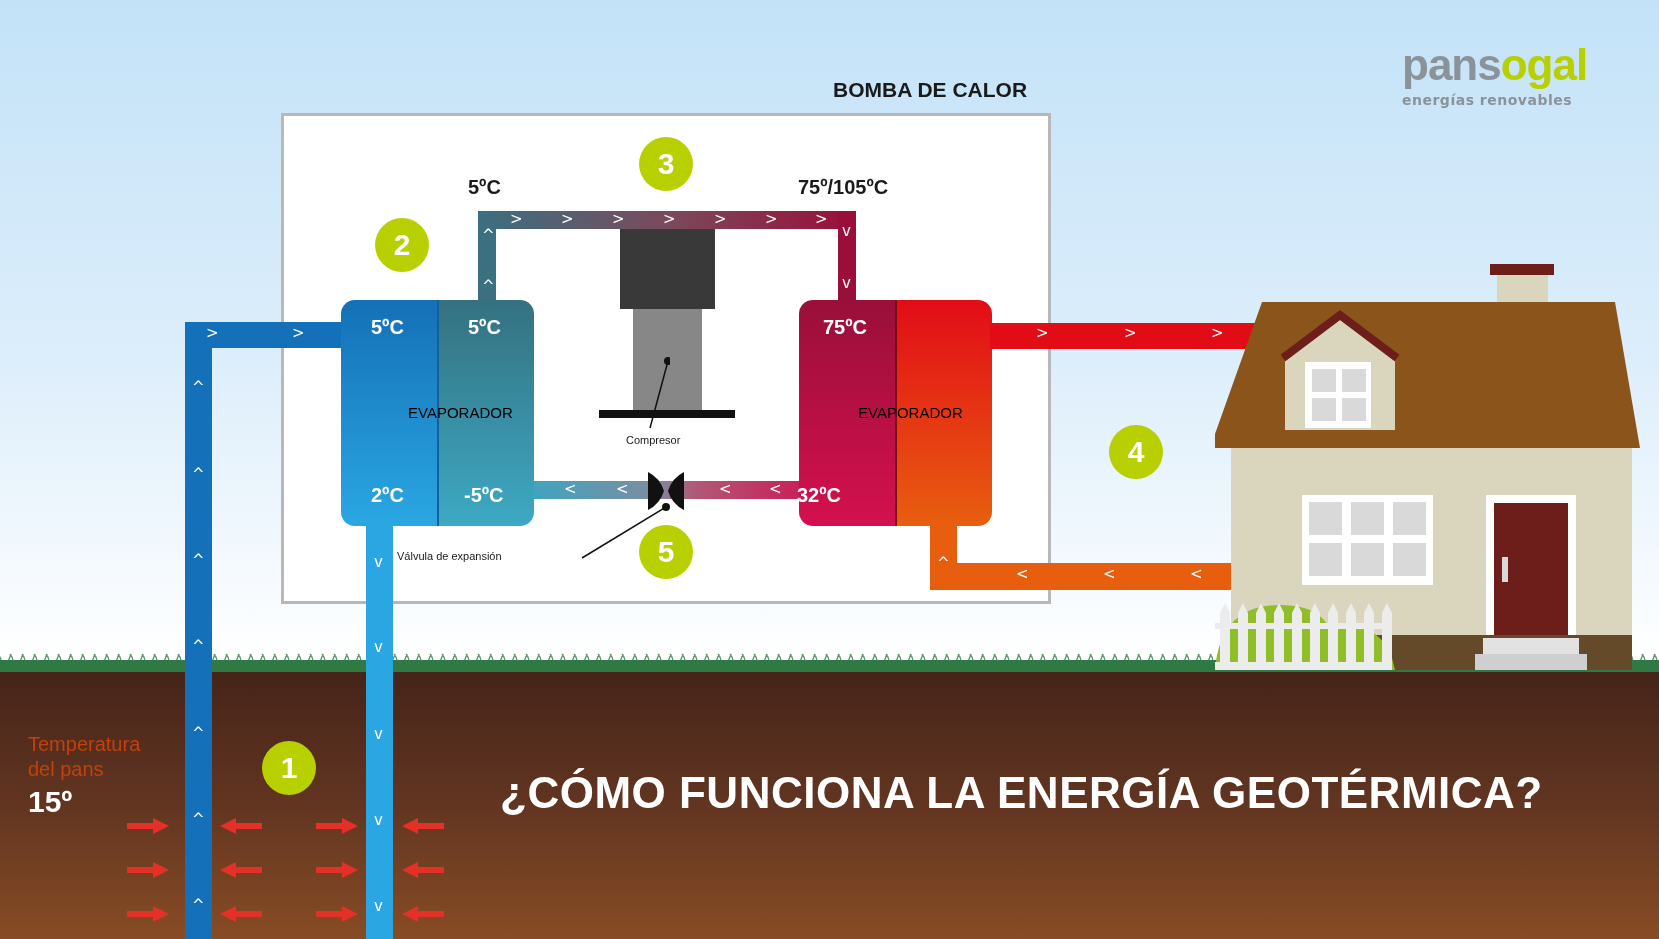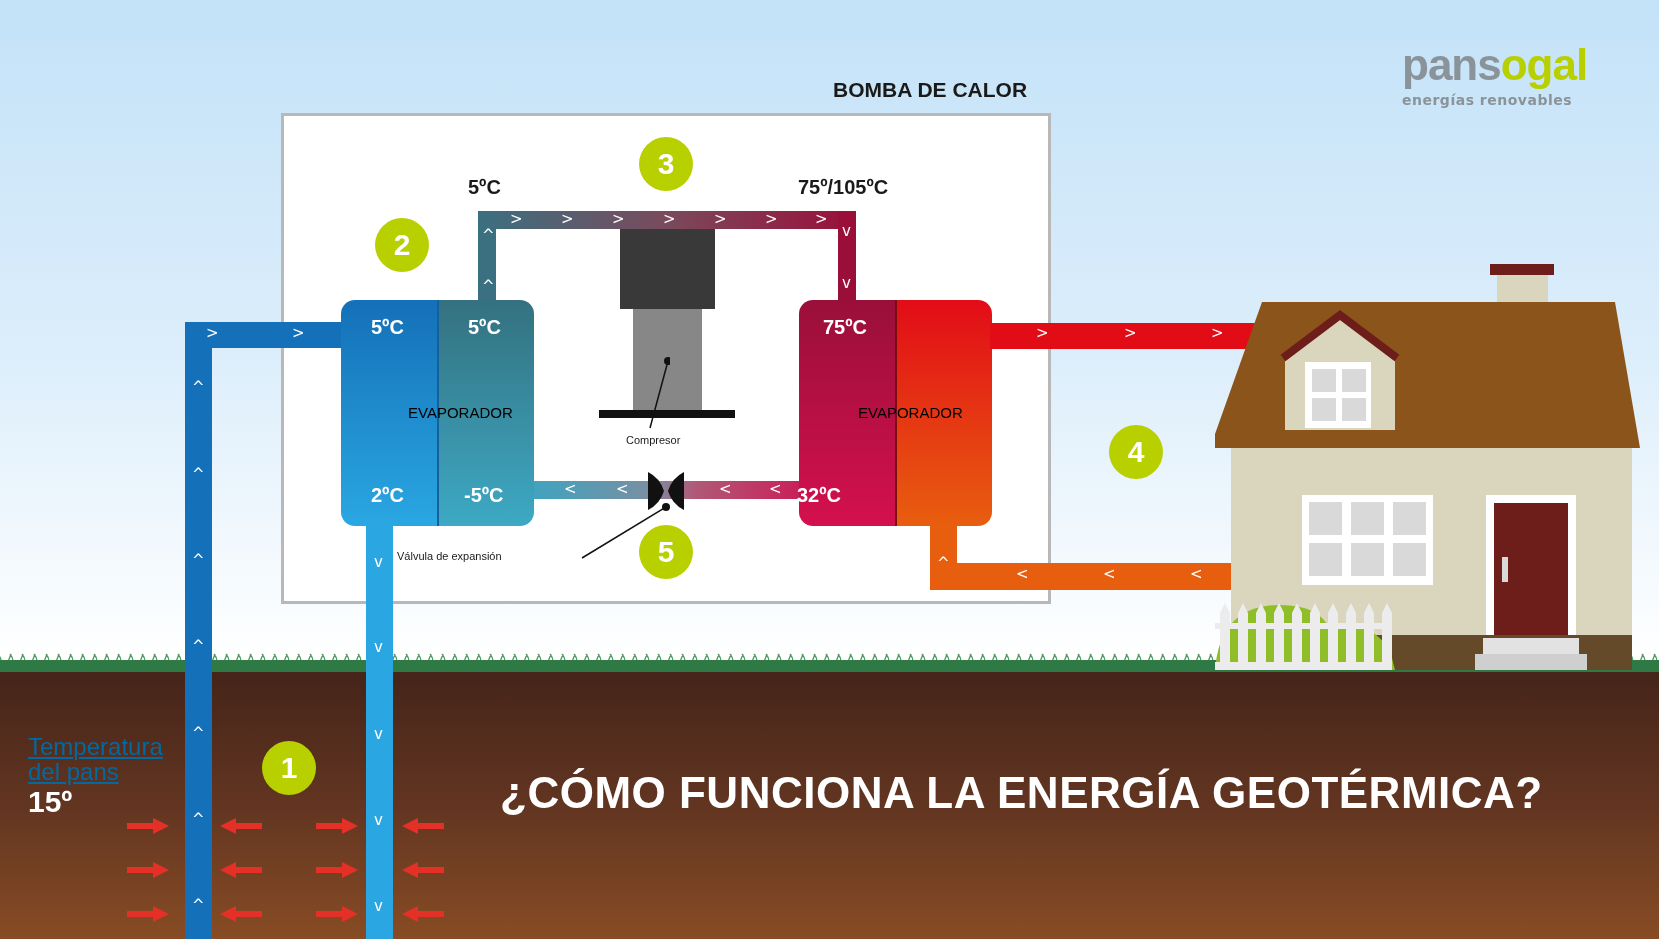--- a/index.html
+++ b/index.html
@@ -21,21 +21,21 @@
     .arrow { position: absolute; color: #ffffff; font-size: 15px; line-height: 1; font-family: "DejaVu Sans", sans-serif; }
 
     .badge { position: absolute; width: 54px; height: 54px; border-radius: 50%; background: #b8cf00; color: #fff; font-weight: bold; font-size: 30px; display: flex; align-items: center; justify-content: center; }
 
     .label-dark { position: absolute; font-weight: bold; font-size: 20px; color: #1a1a1a; }
     .label-small { position: absolute; font-size: 11px; color: #1a1a1a; text-align: right; }
     .temp { position: absolute; font-weight: bold; font-size: 20px; color: #ffffff; }
     .unit-name { position: absolute; font-weight: normal; font-size: 15px; color: #000000; margin-left: 26px; }
 
     .title { left: 500px; top: 768px; font-weight: bold; font-size: 44px; color: #ffffff; letter-spacing: 0.5px; }
-    .soil-label { left: 28px; font-size: 24px; color: #0369a1; text-decoration: underline; }
+    .soil-label { left: 28px; font-size: 20px; color: #c2410c; }
     .soil-val { left: 28px; top: 785px; font-weight: bold; font-size: 30px; color: #ffffff; }
     .heat-arrow { position: absolute; width: 42px; height: 16px; }
   </style>
 </head>
 <body>
 
 <div id="sky" class="abs"></div>
 <svg id="grass" class="abs" viewBox="0 0 1659 30" preserveAspectRatio="none">
     <path d="M0 30 Q3 24 -2 18 M6 30 Q9 24 11 18 M12 30 Q15 24 10 18 M18 30 Q21 24 23 18 M24 30 Q27 24 22 18 M30 30 Q33 24 35 18 M36 30 Q39 24 34 18 M42 30 Q45 24 47 18 M48 30 Q51 24 46 18 M54 30 Q57 24 59 18 M60 30 Q63 24 58 18 M66 30 Q69 24 71 18 M72 30 Q75 24 70 18 M78 30 Q81 24 83 18 M84 30 Q87 24 82 18 M90 30 Q93 24 95 18 M96 30 Q99 24 94 18 M102 30 Q105 24 107 18 M108 30 Q111 24 106 18 M114 30 Q117 24 119 18 M120 30 Q123 24 118 18 M126 30 Q129 24 131 18 M132 30 Q135 24 130 18 M138 30 Q141 24 143 18 M144 30 Q147 24 142 18 M150 30 Q153 24 155 18 M156 30 Q159 24 154 18 M162 30 Q165 24 167 18 M168 30 Q171 24 166 18 M174 30 Q177 24 179 18 M180 30 Q183 24 178 18 M186 30 Q189 24 191 18 M192 30 Q195 24 190 18 M198 30 Q201 24 203 18 M204 30 Q207 24 202 18 M210 30 Q213 24 215 18 M216 30 Q219 24 214 18 M222 30 Q225 24 227 18 M228 30 Q231 24 226 18 M234 30 Q237 24 239 18 M240 30 Q243 24 238 18 M246 30 Q249 24 251 18 M252 30 Q255 24 250 18 M258 30 Q261 24 263 18 M264 30 Q267 24 262 18 M270 30 Q273 24 275 18 M276 30 Q279 24 274 18 M282 30 Q285 24 287 18 M288 30 Q291 24 286 18 M294 30 Q297 24 299 18 M300 30 Q303 24 298 18 M306 30 Q309 24 311 18 M312 30 Q315 24 310 18 M318 30 Q321 24 323 18 M324 30 Q327 24 322 18 M330 30 Q333 24 335 18 M336 30 Q339 24 334 18 M342 30 Q345 24 347 18 M348 30 Q351 24 346 18 M354 30 Q357 24 359 18 M360 30 Q363 24 358 18 M366 30 Q369 24 371 18 M372 30 Q375 24 370 18 M378 30 Q381 24 383 18 M384 30 Q387 24 382 18 M390 30 Q393 24 395 18 M396 30 Q399 24 394 18 M402 30 Q405 24 407 18 M408 30 Q411 24 406 18 M414 30 Q417 24 419 18 M420 30 Q423 24 418 18 M426 30 Q429 24 431 18 M432 30 Q435 24 430 18 M438 30 Q441 24 443 18 M444 30 Q447 24 442 18 M450 30 Q453 24 455 18 M456 30 Q459 24 454 18 M462 30 Q465 24 467 18 M468 30 Q471 24 466 18 M474 30 Q477 24 479 18 M480 30 Q483 24 478 18 M486 30 Q489 24 491 18 M492 30 Q495 24 490 18 M498 30 Q501 24 503 18 M504 30 Q507 24 502 18 M510 30 Q513 24 515 18 M516 30 Q519 24 514 18 M522 30 Q525 24 527 18 M528 30 Q531 24 526 18 M534 30 Q537 24 539 18 M540 30 Q543 24 538 18 M546 30 Q549 24 551 18 M552 30 Q555 24 550 18 M558 30 Q561 24 563 18 M564 30 Q567 24 562 18 M570 30 Q573 24 575 18 M576 30 Q579 24 574 18 M582 30 Q585 24 587 18 M588 30 Q591 24 586 18 M594 30 Q597 24 599 18 M600 30 Q603 24 598 18 M606 30 Q609 24 611 18 M612 30 Q615 24 610 18 M618 30 Q621 24 623 18 M624 30 Q627 24 622 18 M630 30 Q633 24 635 18 M636 30 Q639 24 634 18 M642 30 Q645 24 647 18 M648 30 Q651 24 646 18 M654 30 Q657 24 659 18 M660 30 Q663 24 658 18 M666 30 Q669 24 671 18 M672 30 Q675 24 670 18 M678 30 Q681 24 683 18 M684 30 Q687 24 682 18 M690 30 Q693 24 695 18 M696 30 Q699 24 694 18 M702 30 Q705 24 707 18 M708 30 Q711 24 706 18 M714 30 Q717 24 719 18 M720 30 Q723 24 718 18 M726 30 Q729 24 731 18 M732 30 Q735 24 730 18 M738 30 Q741 24 743 18 M744 30 Q747 24 742 18 M750 30 Q753 24 755 18 M756 30 Q759 24 754 18 M762 30 Q765 24 767 18 M768 30 Q771 24 766 18 M774 30 Q777 24 779 18 M780 30 Q783 24 778 18 M786 30 Q789 24 791 18 M792 30 Q795 24 790 18 M798 30 Q801 24 803 18 M804 30 Q807 24 802 18 M810 30 Q813 24 815 18 M816 30 Q819 24 814 18 M822 30 Q825 24 827 18 M828 30 Q831 24 826 18 M834 30 Q837 24 839 18 M840 30 Q843 24 838 18 M846 30 Q849 24 851 18 M852 30 Q855 24 850 18 M858 30 Q861 24 863 18 M864 30 Q867 24 862 18 M870 30 Q873 24 875 18 M876 30 Q879 24 874 18 M882 30 Q885 24 887 18 M888 30 Q891 24 886 18 M894 30 Q897 24 899 18 M900 30 Q903 24 898 18 M906 30 Q909 24 911 18 M912 30 Q915 24 910 18 M918 30 Q921 24 923 18 M924 30 Q927 24 922 18 M930 30 Q933 24 935 18 M936 30 Q939 24 934 18 M942 30 Q945 24 947 18 M948 30 Q951 24 946 18 M954 30 Q957 24 959 18 M960 30 Q963 24 958 18 M966 30 Q969 24 971 18 M972 30 Q975 24 970 18 M978 30 Q981 24 983 18 M984 30 Q987 24 982 18 M990 30 Q993 24 995 18 M996 30 Q999 24 994 18 M1002 30 Q1005 24 1007 18 M1008 30 Q1011 24 1006 18 M1014 30 Q1017 24 1019 18 M1020 30 Q1023 24 1018 18 M1026 30 Q1029 24 1031 18 M1032 30 Q1035 24 1030 18 M1038 30 Q1041 24 1043 18 M1044 30 Q1047 24 1042 18 M1050 30 Q1053 24 1055 18 M1056 30 Q1059 24 1054 18 M1062 30 Q1065 24 1067 18 M1068 30 Q1071 24 1066 18 M1074 30 Q1077 24 1079 18 M1080 30 Q1083 24 1078 18 M1086 30 Q1089 24 1091 18 M1092 30 Q1095 24 1090 18 M1098 30 Q1101 24 1103 18 M1104 30 Q1107 24 1102 18 M1110 30 Q1113 24 1115 18 M1116 30 Q1119 24 1114 18 M1122 30 Q1125 24 1127 18 M1128 30 Q1131 24 1126 18 M1134 30 Q1137 24 1139 18 M1140 30 Q1143 24 1138 18 M1146 30 Q1149 24 1151 18 M1152 30 Q1155 24 1150 18 M1158 30 Q1161 24 1163 18 M1164 30 Q1167 24 1162 18 M1170 30 Q1173 24 1175 18 M1176 30 Q1179 24 1174 18 M1182 30 Q1185 24 1187 18 M1188 30 Q1191 24 1186 18 M1194 30 Q1197 24 1199 18 M1200 30 Q1203 24 1198 18 M1206 30 Q1209 24 1211 18 M1212 30 Q1215 24 1210 18 M1218 30 Q1221 24 1223 18 M1224 30 Q1227 24 1222 18 M1230 30 Q1233 24 1235 18 M1236 30 Q1239 24 1234 18 M1242 30 Q1245 24 1247 18 M1248 30 Q1251 24 1246 18 M1254 30 Q1257 24 1259 18 M1260 30 Q1263 24 1258 18 M1266 30 Q1269 24 1271 18 M1272 30 Q1275 24 1270 18 M1278 30 Q1281 24 1283 18 M1284 30 Q1287 24 1282 18 M1290 30 Q1293 24 1295 18 M1296 30 Q1299 24 1294 18 M1302 30 Q1305 24 1307 18 M1308 30 Q1311 24 1306 18 M1314 30 Q1317 24 1319 18 M1320 30 Q1323 24 1318 18 M1326 30 Q1329 24 1331 18 M1332 30 Q1335 24 1330 18 M1338 30 Q1341 24 1343 18 M1344 30 Q1347 24 1342 18 M1350 30 Q1353 24 1355 18 M1356 30 Q1359 24 1354 18 M1362 30 Q1365 24 1367 18 M1368 30 Q1371 24 1366 18 M1374 30 Q1377 24 1379 18 M1380 30 Q1383 24 1378 18 M1386 30 Q1389 24 1391 18 M1392 30 Q1395 24 1390 18 M1398 30 Q1401 24 1403 18 M1404 30 Q1407 24 1402 18 M1410 30 Q1413 24 1415 18 M1416 30 Q1419 24 1414 18 M1422 30 Q1425 24 1427 18 M1428 30 Q1431 24 1426 18 M1434 30 Q1437 24 1439 18 M1440 30 Q1443 24 1438 18 M1446 30 Q1449 24 1451 18 M1452 30 Q1455 24 1450 18 M1458 30 Q1461 24 1463 18 M1464 30 Q1467 24 1462 18 M1470 30 Q1473 24 1475 18 M1476 30 Q1479 24 1474 18 M1482 30 Q1485 24 1487 18 M1488 30 Q1491 24 1486 18 M1494 30 Q1497 24 1499 18 M1500 30 Q1503 24 1498 18 M1506 30 Q1509 24 1511 18 M1512 30 Q1515 24 1510 18 M1518 30 Q1521 24 1523 18 M1524 30 Q1527 24 1522 18 M1530 30 Q1533 24 1535 18 M1536 30 Q1539 24 1534 18 M1542 30 Q1545 24 1547 18 M1548 30 Q1551 24 1546 18 M1554 30 Q1557 24 1559 18 M1560 30 Q1563 24 1558 18 M1566 30 Q1569 24 1571 18 M1572 30 Q1575 24 1570 18 M1578 30 Q1581 24 1583 18 M1584 30 Q1587 24 1582 18 M1590 30 Q1593 24 1595 18 M1596 30 Q1599 24 1594 18 M1602 30 Q1605 24 1607 18 M1608 30 Q1611 24 1606 18 M1614 30 Q1617 24 1619 18 M1620 30 Q1623 24 1618 18 M1626 30 Q1629 24 1631 18 M1632 30 Q1635 24 1630 18 M1638 30 Q1641 24 1643 18 M1644 30 Q1647 24 1642 18 M1650 30 Q1653 24 1655 18 M1656 30 Q1659 24 1654 18 " stroke="#4f9a5c" stroke-width="1.3" fill="none"></path>
   </svg>

